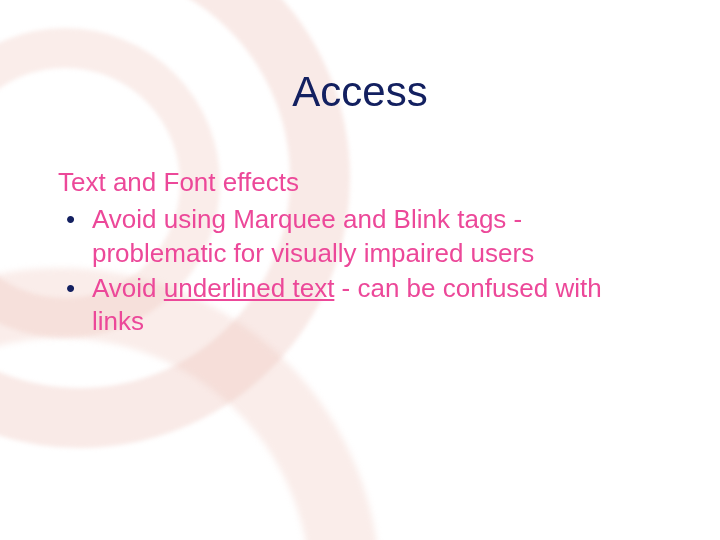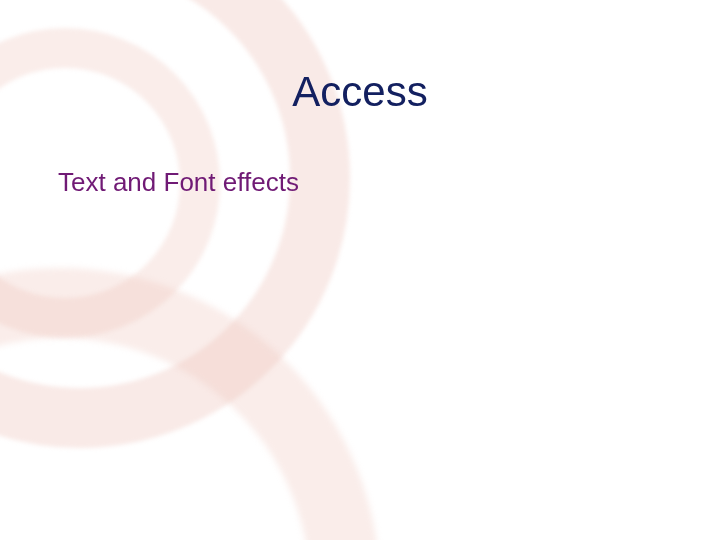--- a/index.html
+++ b/index.html
@@ -57,21 +57,21 @@
     margin-top: 24px;
   }
   .title {
     color: #132060;
     font-size: 42px;
     font-weight: 400;
     text-align: center;
     margin-top: 68px;
   }
   .body {
-    color: #701a75;
+    color: #ec4899;
     font-size: 26px;
     line-height: 1.28;
     margin: 50px 66px 0 58px;
   }
   .sub {
     margin: 0 0 4px 0;
   }
   ul.bullets {
     list-style: none;
     margin: 0;
@@ -101,15 +101,23 @@
 <div class="slide">
   <div class="swirl1"></div>
   <div class="swirl2"></div>
   <div class="swirl3"></div>
 
   <div class="content">
     <div class="title">Access</div>
 
     <div class="body">
       <p class="sub">Text and Font effects</p>
+      <ul class="bullets">
+        <li>
+          <span>Avoid using Marquee and Blink tags - problematic for visually impaired users</span><span class="u"></span><span></span>
+        </li>
+        <li>
+          <span>Avoid </span><span class="u">underlined text</span><span> - can be confused with links</span>
+        </li>
+      </ul>
     </div>
   </div>
 </div>
 
 </body></html>

